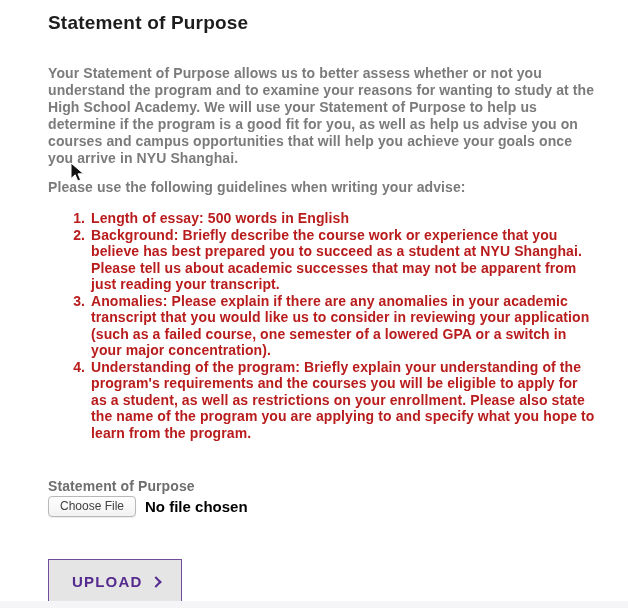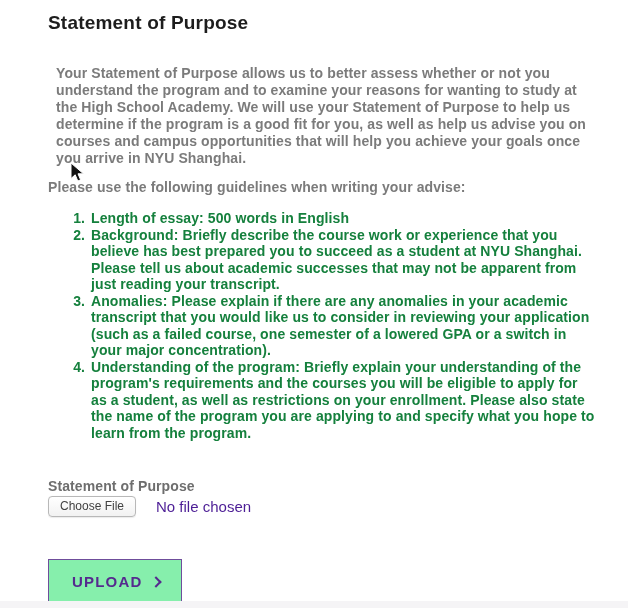--- a/index.html
+++ b/index.html
@@ -24,70 +24,70 @@
   }
   .body-text {
     margin: 0;
     font-size: 14px;
     font-weight: bold;
     color: #7b7b7b;
     line-height: 17px;
     letter-spacing: 0.1px;
     max-width: 548px;
   }
-  .intro { margin-top: 31px; margin-left: 8px; }
+  .intro { margin-top: 31px; }
   .guidelines-intro { margin-top: 12px; }
   .guidelines-list {
     margin: 14px 0 0 0;
     padding-left: 41px;
     max-width: 560px;
   }
   .guidelines-list li {
     font-size: 14px;
     font-weight: bold;
-    color: #15803d;
+    color: #b91c1c;
     line-height: 16.5px;
     letter-spacing: 0.1px;
     padding-left: 2px;
   }
   .upload-field { margin-top: 37px; }
   .field-label {
     font-size: 14px;
     font-weight: bold;
     color: #6e6e6e;
     letter-spacing: 0.1px;
   }
   .file-row {
     margin-top: 2px;
     display: flex;
     align-items: center;
-    gap: 20px;
+    gap: 9px;
   }
   .choose-file-btn {
     font-family: "Liberation Sans", sans-serif;
     font-size: 12px;
     color: #424242;
     background: linear-gradient(#ffffff, #f2f2f2);
     border: 1px solid #b8b8b8;
     border-radius: 4px;
     padding: 2px 11px 3px 11px;
     box-shadow: 0 0.5px 1px rgba(0,0,0,0.08);
     cursor: pointer;
   }
   .file-status {
     font-size: 15px;
-    font-weight: normal;
-    color: #4c1d95;
+    font-weight: bold;
+    color: #000000;
   }
   .upload-btn {
     margin: 42px 0 0 0;
     display: inline-flex;
     align-items: center;
     gap: 9px;
-    background: #86efac;
+    background: #e5e5e5;
     border: 1px solid #6f4d9b;
     padding: 13px 21px 13px 23px;
     cursor: pointer;
   }
   .upload-btn .label {
     font-family: "Liberation Sans", sans-serif;
     font-size: 15px;
     font-weight: bold;
     letter-spacing: 1.2px;
     color: #552a8e;

